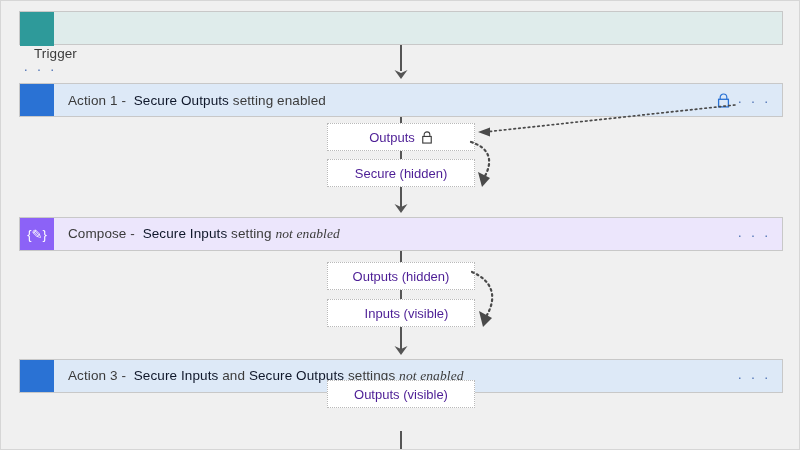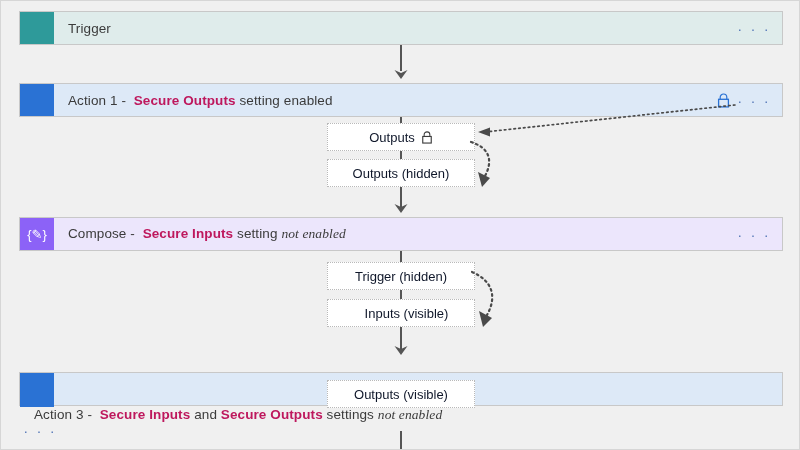--- a/index.html
+++ b/index.html
@@ -42,21 +42,21 @@
   .card-label {
     flex: 1 1 auto;
     display: flex;
     align-items: center;
     padding-left: 14px;
     font-size: 13.5px;
     color: #3b3b3b;
     white-space: nowrap;
     letter-spacing: .1px;
   }
-  .card-label b { font-weight: 700; color: #be185d; text-align: center; }
+  .card-label b { font-weight: 400; color: #0f172a; text-align: center; }
   .card-label i { font-style: italic; font-family: Liberation Serif, serif; }
   .card-menu {
     flex: 0 0 auto;
     display: flex;
     align-items: center;
     justify-content: center;
     width: 40px;
     padding-right: 8px;
     color: #5b7cba;
     font-size: 15px;
@@ -65,41 +65,41 @@
   }
   .card-lock {
     flex: 0 0 auto;
     display: flex;
     align-items: center;
     justify-content: center;
     width: 22px;
   }
 
   
-  .card.trigger        { background: #dfeceb; }
+  .card.trigger        { background: #dfeceb; flex-direction: column; }
   .card.trigger  .card-icon { background: #2e9a9a; }
   .card.action         { background: #dde9f7; }
   .card.action   .card-icon { background: #2a72d4; }
   .card.compose        { background: #ece6fc; }
   .card.compose  .card-icon { background: #8c62f7; }
 
   
   .pill {
     position: absolute;
     left: 326px;
     width: 148px;
     height: 28px;
     background: #ffffff;
     border: 1px dotted #b9b9b9;
     box-sizing: border-box;
     display: flex;
     align-items: center;
     justify-content: center;
     font-size: 13px;
-    color: #0f172a;
+    color: #4c1d95;
     white-space: nowrap;
   }
   .pill .lockglyph { margin-left: 6px; display: inline-flex; }
 
   
   .vline {
     position: absolute;
     left: 399px;
     width: 2px;
     background: #555555;
@@ -163,21 +163,21 @@
       <svg width="12" height="13" viewBox="0 0 13 15">
         <path d="M3.2 6.3 V4.3 a3.3 3.3 0 0 1 6.6 0 V6.3" fill="none" stroke="#3b3b3b" stroke-width="1.2"></path>
         <rect x="1.6" y="6.3" width="9.8" height="7.6" fill="none" stroke="#3b3b3b" stroke-width="1.3"></rect>
       </svg>
     </span>
   </div>
 
   <div class="vline" style="top:150px;height:8px;"></div>
 
   <div class="pill" style="top:158px;">
-    <span>Outputs (hidden)</span>
+    <span>Secure (hidden)</span>
   </div>
 
   <div class="vline" style="top:186px;height:20px;"></div>
   <div class="arrowhead" style="top:200px;">
     <svg width="18" height="12" viewBox="0 0 18 12">
         <path d="M9 12 L2.5 3 L9 6 L15.5 3 Z" fill="#555555"></path>
       </svg>
   </div>
 
   <div class="dotpath" style="left:0;top:0;width:800px;height:450px;">
@@ -195,21 +195,21 @@
     </div>
     <div class="card-label">
       <span>Compose -&nbsp; <b>Secure Inputs</b> setting <i>not enabled</i></span>
     </div>
     <div class="card-menu">· · ·</div>
   </div>
 
   <div class="vline" style="top:250px;height:12px;"></div>
 
   <div class="pill" style="top:261px;">
-    <span>Trigger (hidden)</span>
+    <span>Outputs (hidden)</span>
   </div>
 
   <div class="vline" style="top:289px;height:9px;"></div>
 
   <div class="pill" style="top:298px;padding-left:11px;">
     <span>Inputs  (visible)</span>
   </div>
 
   <div class="dotpath" style="left:0;top:0;width:800px;height:450px;">
     <svg width="800" height="450" viewBox="0 0 800 450">
@@ -218,21 +218,21 @@
     </svg>
   </div>
 
   <div class="vline" style="top:326px;height:22px;"></div>
   <div class="arrowhead" style="top:342px;">
     <svg width="18" height="12" viewBox="0 0 18 12">
         <path d="M9 12 L2.5 3 L9 6 L15.5 3 Z" fill="#555555"></path>
       </svg>
   </div>
 
-  <div class="card action" style="top:371px;flex-direction:column;">
+  <div class="card action" style="top:358px;">
     <div class="card-icon">
       <span></span>
     </div>
     <div class="card-label">
       <span>Action 3 -&nbsp; <b>Secure Inputs</b> and <b>Secure Outputs</b> settings <i>not enabled</i></span>
     </div>
     <div class="card-menu">· · ·</div>
   </div>
 
   <div class="vline" style="top:392px;height:11px;"></div>

